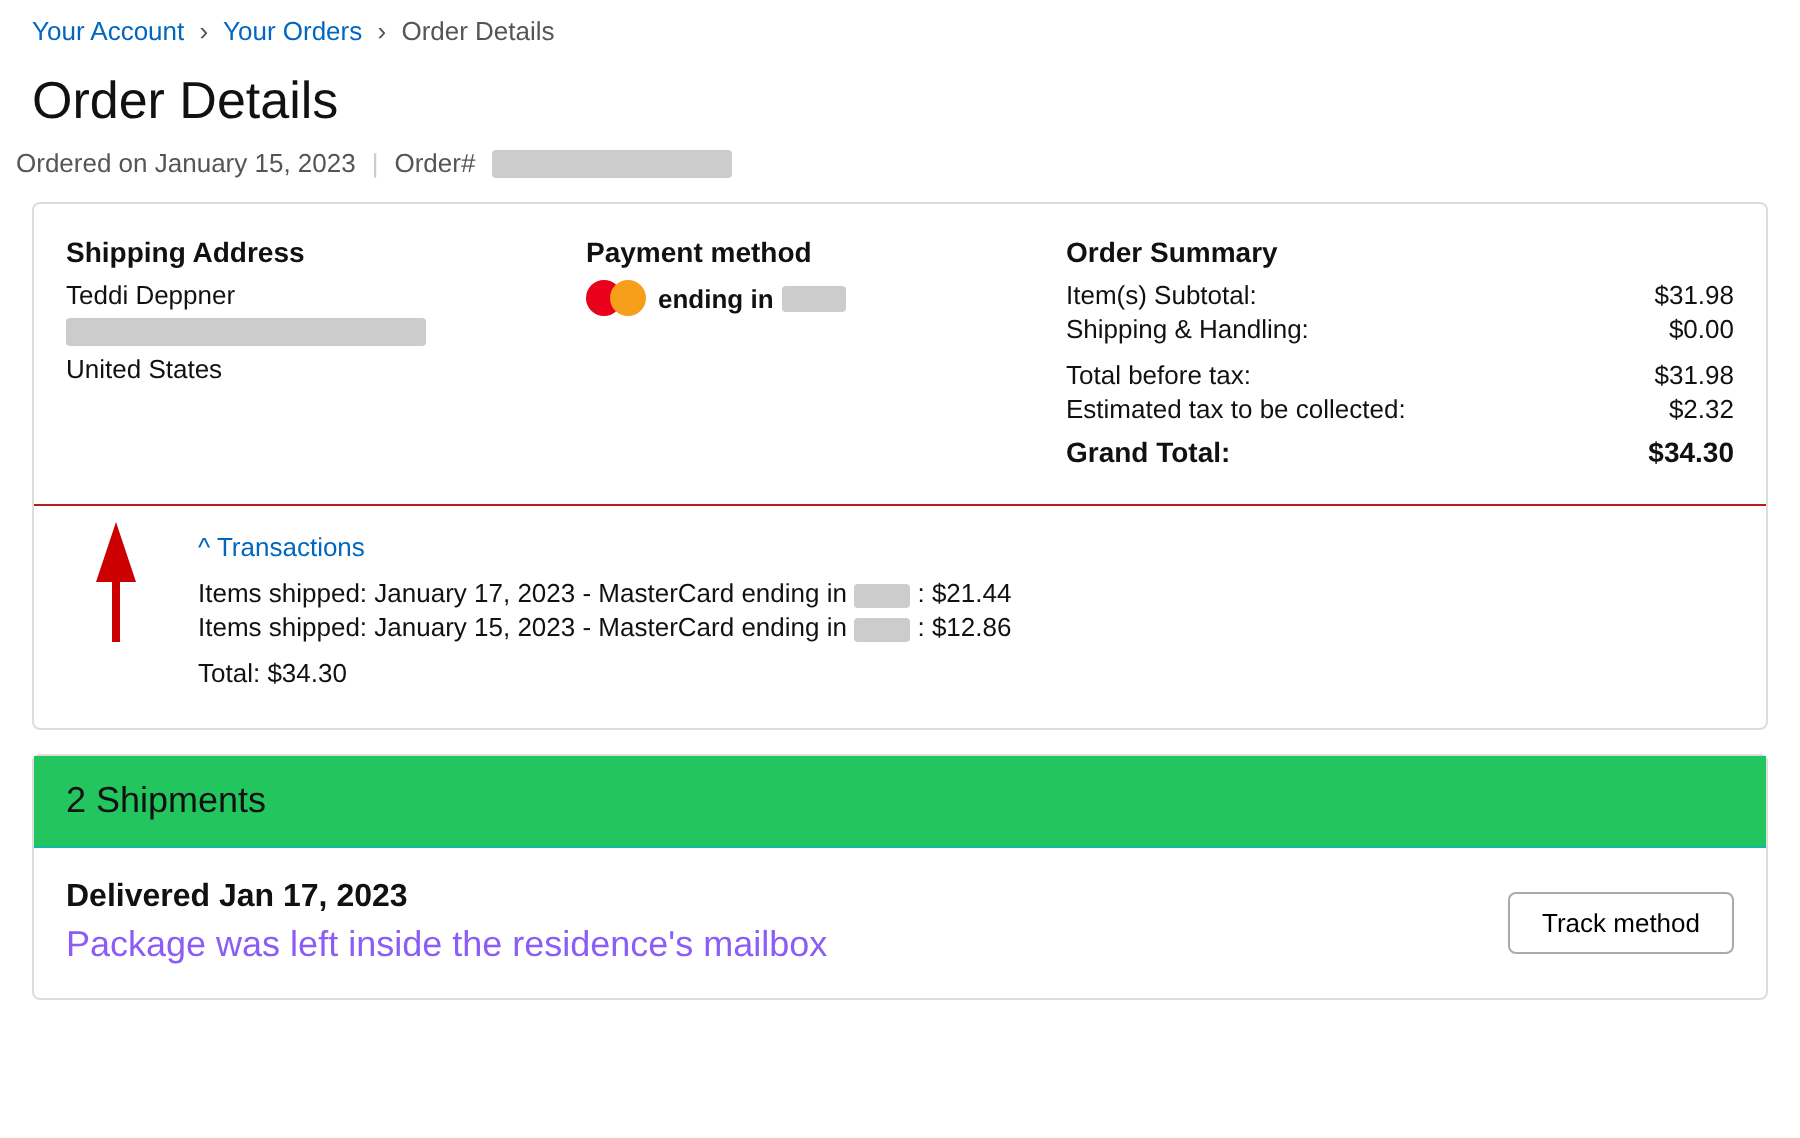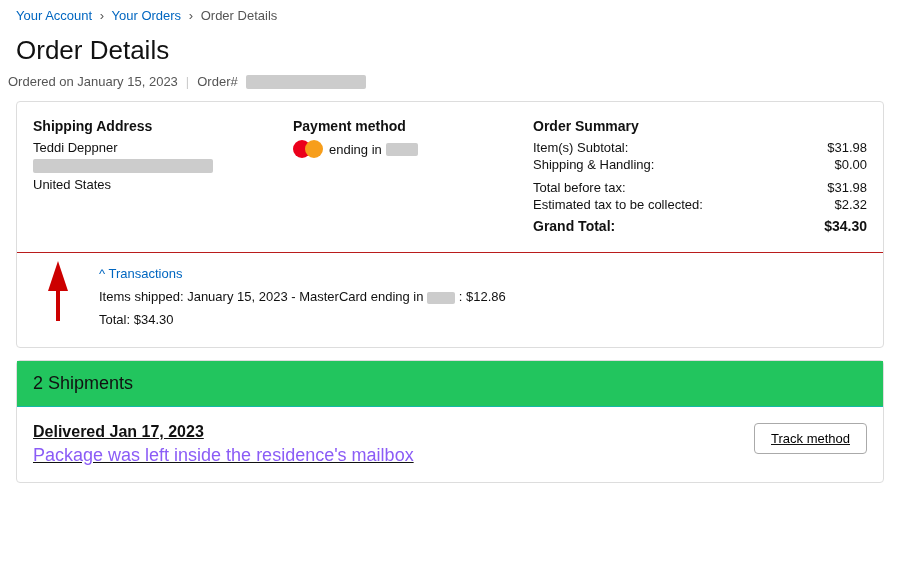--- a/index.html
+++ b/index.html
@@ -100,20 +100,21 @@
       margin-bottom: 4px;
     }
     .country { font-size: 13px; margin-top: 4px; }
 
     
     .payment-row {
       display: flex;
       align-items: center;
       gap: 6px;
       font-size: 13px;
+      font-weight: bold;
     }
     .mastercard-icon {
       display: inline-flex;
       align-items: center;
       gap: 0;
     }
     .mc-circle {
       width: 18px;
       height: 18px;
       border-radius: 50%;
@@ -196,22 +197,21 @@
       background: #22c55e;
     }
     .shipments-header h2 {
       font-size: 18px;
       font-weight: 400;
     }
     .shipment-detail {
       padding: 16px;
       display: flex;
       justify-content: space-between;
-      align-items: flex-start;
-      text-decoration: underline;
+      align-items: center;
     }
     .delivery-title {
       font-size: 16px;
       font-weight: 700;
       margin-bottom: 4px;
     }
     .delivery-note {
       font-size: 18px;
       color: #8b5cf6;
     }
@@ -304,20 +304,25 @@
     <div style="margin-bottom: 8px; display: flex; align-items: flex-start;">
       <div style="margin-right: 16px; margin-top: -4px;">
         <svg width="50" height="60" viewBox="0 0 50 60">
           <polygon points="25,0 35,30 27,30 27,60 23,60 23,30 15,30" fill="#cc0000"></polygon>
         </svg>
       </div>
       <div style="flex:1;">
         <a href="#" class="transactions-toggle">^ Transactions</a>
         <div class="transactions-content">
           <div class="transaction-item">
+            <span>Items shipped: January 17, 2023 - MasterCard ending in</span>
+            <span class="tx-card-redacted"></span>
+            <span>: $21.44</span>
+          </div>
+          <div class="transaction-item">
             <span>Items shipped: January 15, 2023 - MasterCard ending in</span>
             <span class="tx-card-redacted"></span>
             <span>: $12.86</span>
           </div>
           <div class="transactions-total">
             <span>Total:</span>
             <span>$34.30</span>
           </div>
         </div>
       </div>

